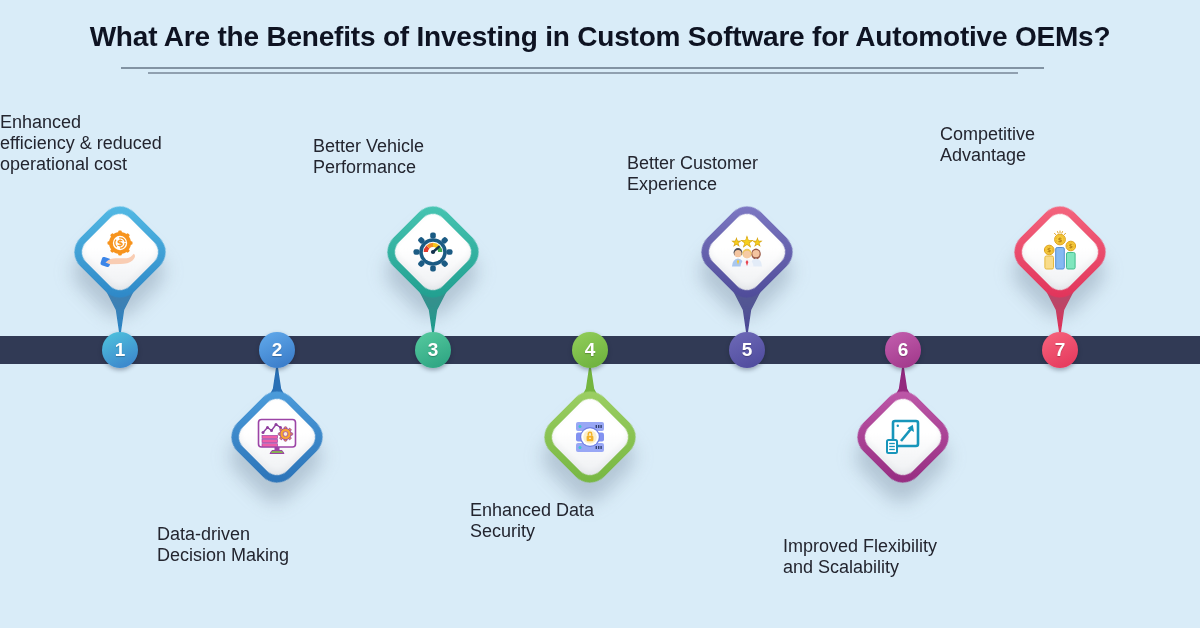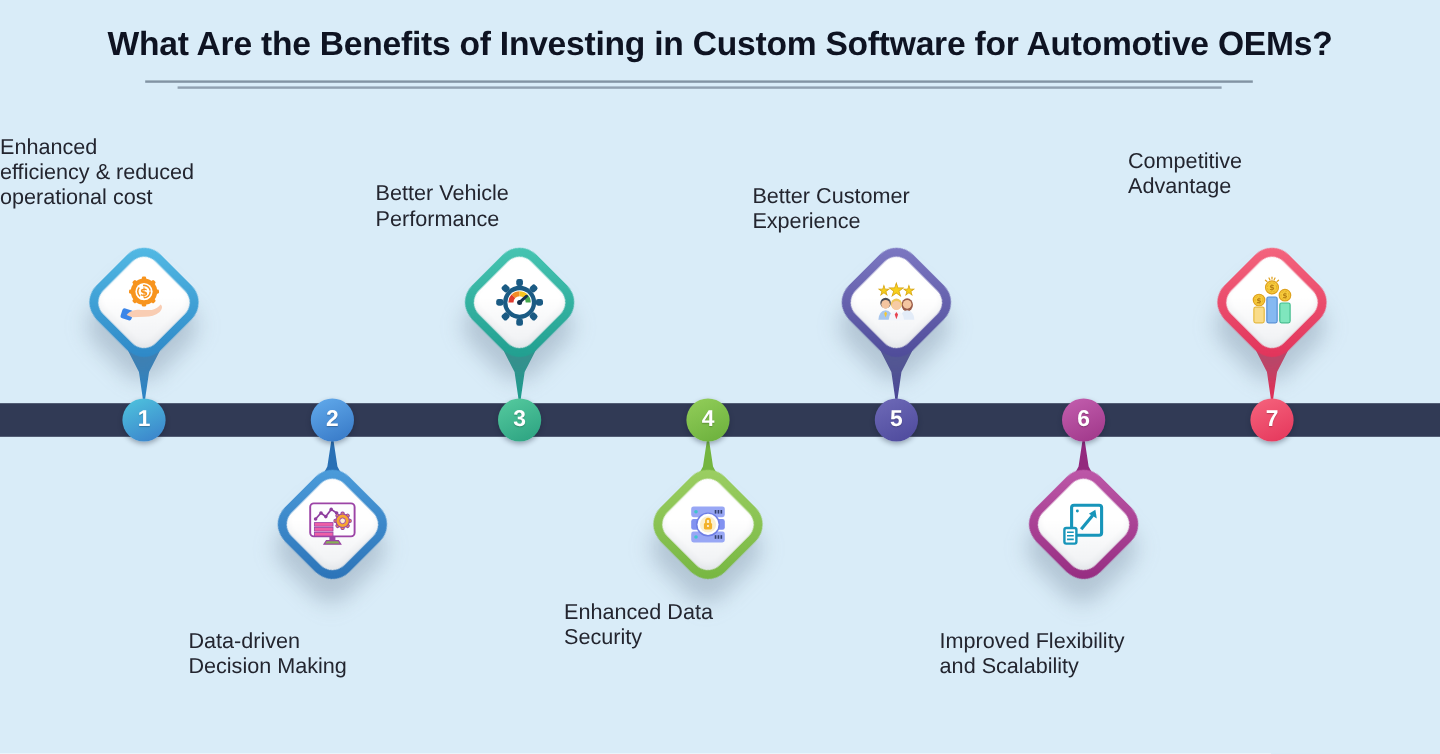--- a/index.html
+++ b/index.html
@@ -128,21 +128,21 @@
         <circle cx="31.5" cy="20" r="5.6"></circle>
       </g>
       <circle cx="31.5" cy="20" r="2.4" fill="#FDEDD3" stroke="#9C44A6" stroke-width="0.8"></circle>
       <rect x="20.5" y="33" width="5" height="3.5" fill="#9C44A6"></rect>
       <path d="M16,39.5 L30,39.5 L28,36.5 L18,36.5 Z" fill="#86B054" stroke="#9C44A6" stroke-width="1"></path>
     </svg>
     <div class="badge">2</div>
   </div>
 
   <div class="item above" style="--cx: 433px; --c1: #49C7B4; --c2: #1E9C8D; --b1: #52C79C; --b2: #2FA583;">
-    <div class="label" style="top:151px">Better Vehicle
+    <div class="label" style="top:136px">Better Vehicle
 Performance</div>
     <div class="tail"></div>
     <div class="diamond">
         <div class="diamond-inner"></div>
       </div>
     <svg class="icon" viewBox="0 0 46 46">
       <g fill="#1B5B84">
         <rect x="20.2" y="3.5" width="5.6" height="6" rx="2"></rect>
         <rect x="20.2" y="3.5" width="5.6" height="6" rx="2" transform="rotate(45 23 23)"></rect>
         <rect x="20.2" y="3.5" width="5.6" height="6" rx="2" transform="rotate(90 23 23)"></rect>
@@ -223,21 +223,21 @@
         <circle cx="23" cy="24.4" r="4.6" fill="#F0C75E"></circle>
         <circle cx="23" cy="25.6" r="3.8" fill="#F6CBA4"></circle>
         <path d="M16.5,38 Q17,30.5 23,30 Q29,30.5 29.5,38 Z" fill="#F3F6FB"></path>
         <polygon points="23,31 24.4,33 23,37 21.6,33" fill="#E8434F"></polygon>
       </g>
     </svg>
     <div class="badge">5</div>
   </div>
 
   <div class="item below" style="--cx: 903px; --c1: #C05BAB; --c2: #93297E; --b1: #C05BAB; --b2: #A23A8C;">
-    <div class="label" style="top:524px">Improved Flexibility
+    <div class="label" style="top:536px">Improved Flexibility
 and Scalability</div>
     <div class="tail"></div>
     <div class="diamond">
         <div class="diamond-inner"></div>
       </div>
     <svg class="icon" viewBox="0 0 46 46">
       <rect x="13" y="7" width="25" height="25" rx="2" fill="none" stroke="#1795BA" stroke-width="2.6"></rect>
       <circle cx="17.8" cy="11.8" r="1.2" fill="#1795BA"></circle>
       <line x1="21" y1="27" x2="30.5" y2="15.5" stroke="#1795BA" stroke-width="2.6"></line>
       <polygon points="32.8,10.8 34,18 27.4,14.2" fill="#1795BA"></polygon>

